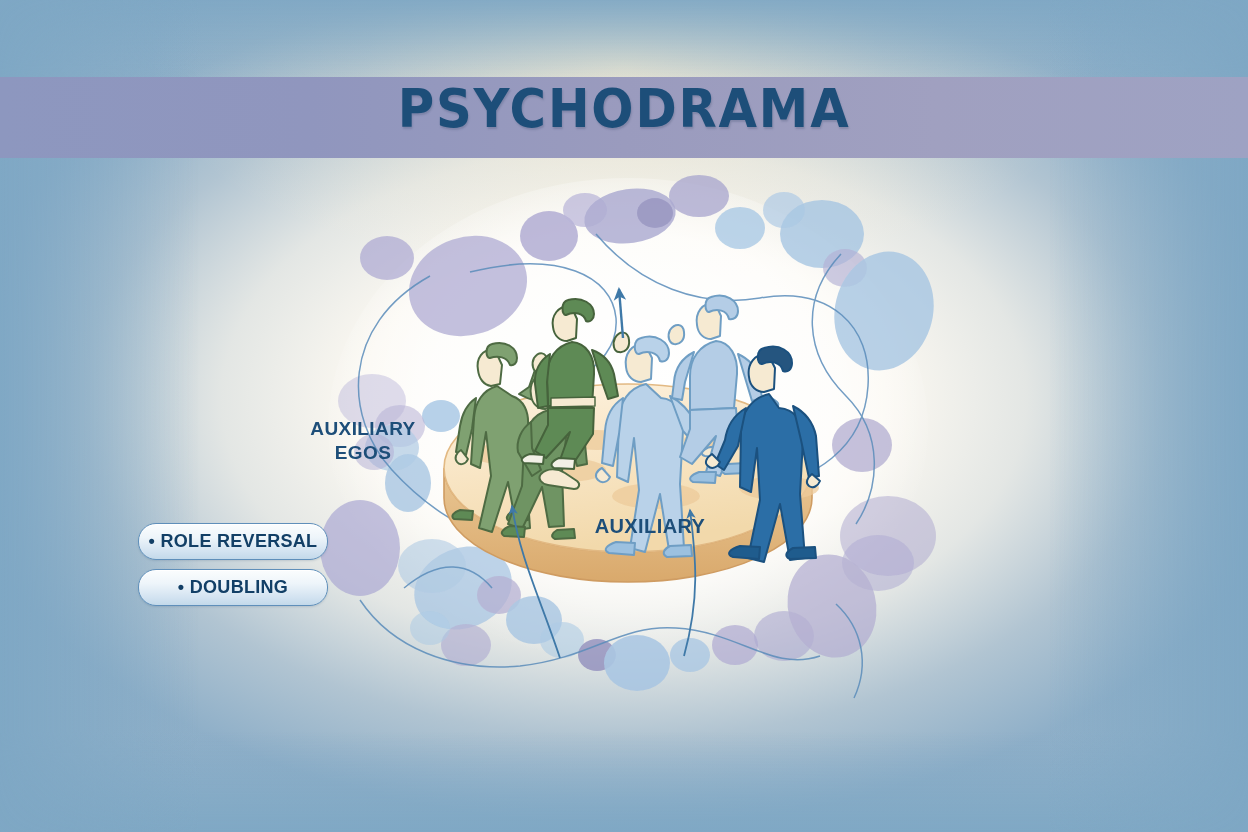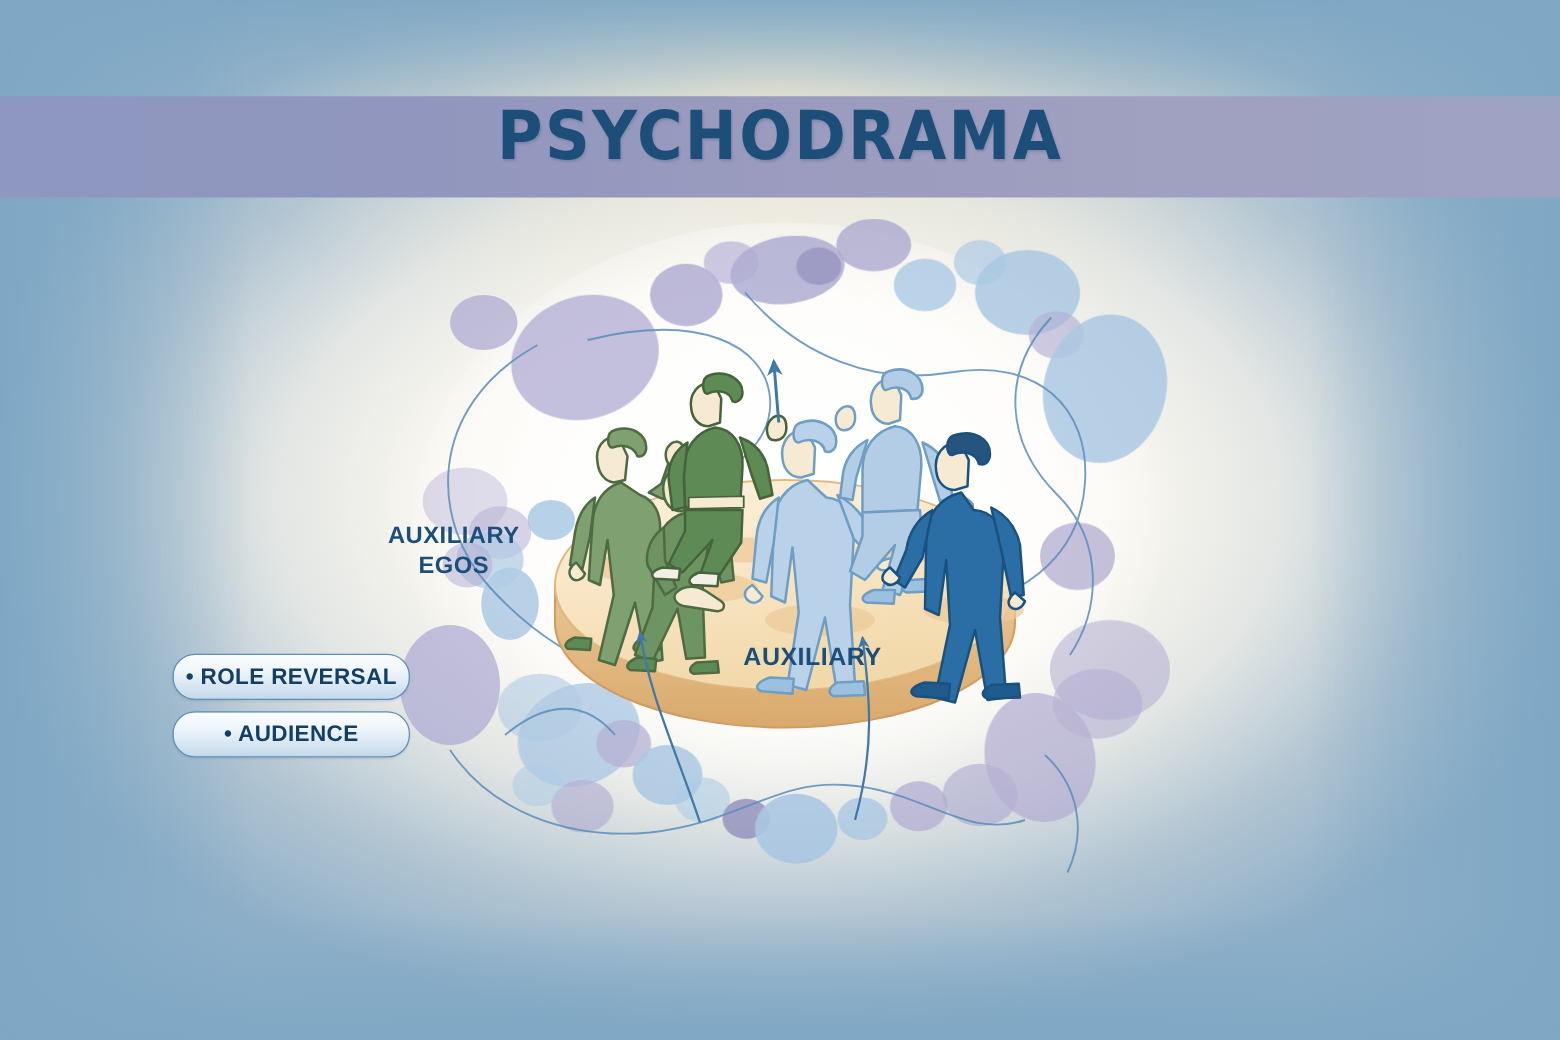--- a/index.html
+++ b/index.html
@@ -346,17 +346,17 @@
   </div>
 
   <div id="label-auxiliary-egos" class="side-label">AUXILIARY
 EGOS</div>
 
 
   <div id="label-protagonist">AUXILIARY</div>
 
   <div class="pill-stack">
     <div class="pill">• ROLE REVERSAL</div>
-    <div class="pill">• AUDIENCE</div>
+    <div class="pill">• DOUBLING</div>
   </div>
 
 
 </div>
 
 </body></html>

